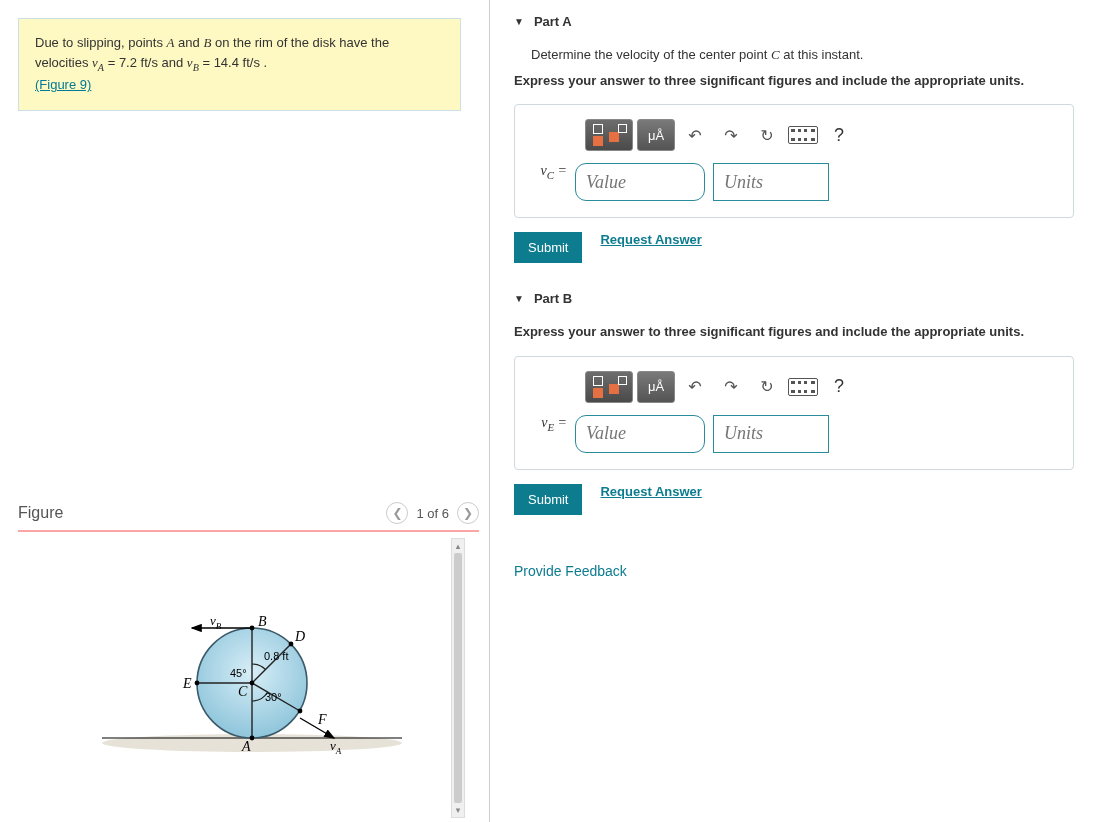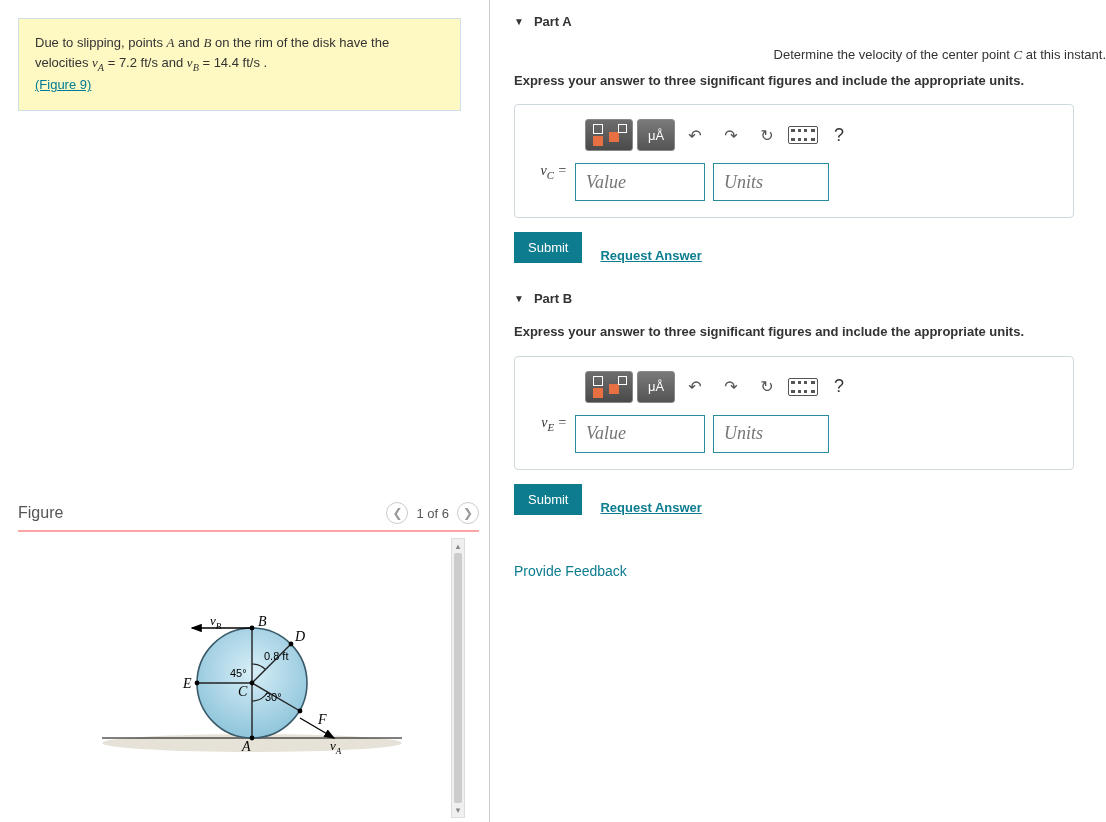--- a/index.html
+++ b/index.html
@@ -73,21 +73,21 @@
   .fig-scrollbar .thumb { position:absolute; top:14px; bottom:14px; left:2px; right:2px; background:#ccc; border-radius:2px; }
 
   .figure-svg { display:block; margin: 30px auto 0 auto; }
 
   
   .part-header {
     display:flex; align-items:center; gap:10px;
     font-weight:bold; color:#333; margin: 14px 0 16px 0;
   }
   .part-header .caret { font-size:10px; color:#333; }
-  .question { color:#333; margin: 6px 0 6px 17px; line-height:1.5;text-align:right; }
+  .question { color:#333; margin: 6px 0 6px 17px; line-height:1.5; }
   .question .italic { font-family:'Times New Roman', serif; }
   .instruction { font-weight:bold; margin-bottom: 14px; line-height:1.5; }
 
   .answer-panel {
     border:1px solid #cfd8dc; border-radius:4px;
     padding: 14px 18px 16px 18px;
     width: 560px;
   }
   .toolbar {
     display:flex; align-items:center; gap:4px;
@@ -136,24 +136,24 @@
   }
   .tb-q { font-size:18px; color:#333; }
 
   .input-row { display:flex; align-items:flex-start; gap:8px; }
   .var-label { font-style:italic; font-family:'Times New Roman', serif; font-size:14px; color:#333; min-width:34px; text-align:right; }
   .val-input, .unit-input {
     height:38px; border:1px solid #2a8c9c; padding:0 10px;
     font-size:18px; font-style:italic; color:#9aa7ae;
     font-family:'Times New Roman', serif;
   }
-  .val-input { width:130px; }
+  .val-input { width:130px;border-radius:11px; }
   .unit-input { width:116px; }
 
-  .actions { display:flex; align-items:flex-end; gap:18px; margin:14px 0 28px 0; }
+  .actions { display:flex; align-items:flex-start; gap:18px; margin:14px 0 28px 0; }
   .submit-btn {
     background:#0d7c8f; color:#fff; border:none; padding:8px 14px; font-size:13px;
     cursor:pointer;
   }
   .req-answer { color:#0d7c8f; text-decoration:underline; font-weight:bold; cursor:pointer; font-size:13px; }
 
   .feedback-link { color:#0d7c8f; cursor:pointer; font-size:14px; display:inline-block; margin-top:20px; }
 </style>
 </head>
 <body>

